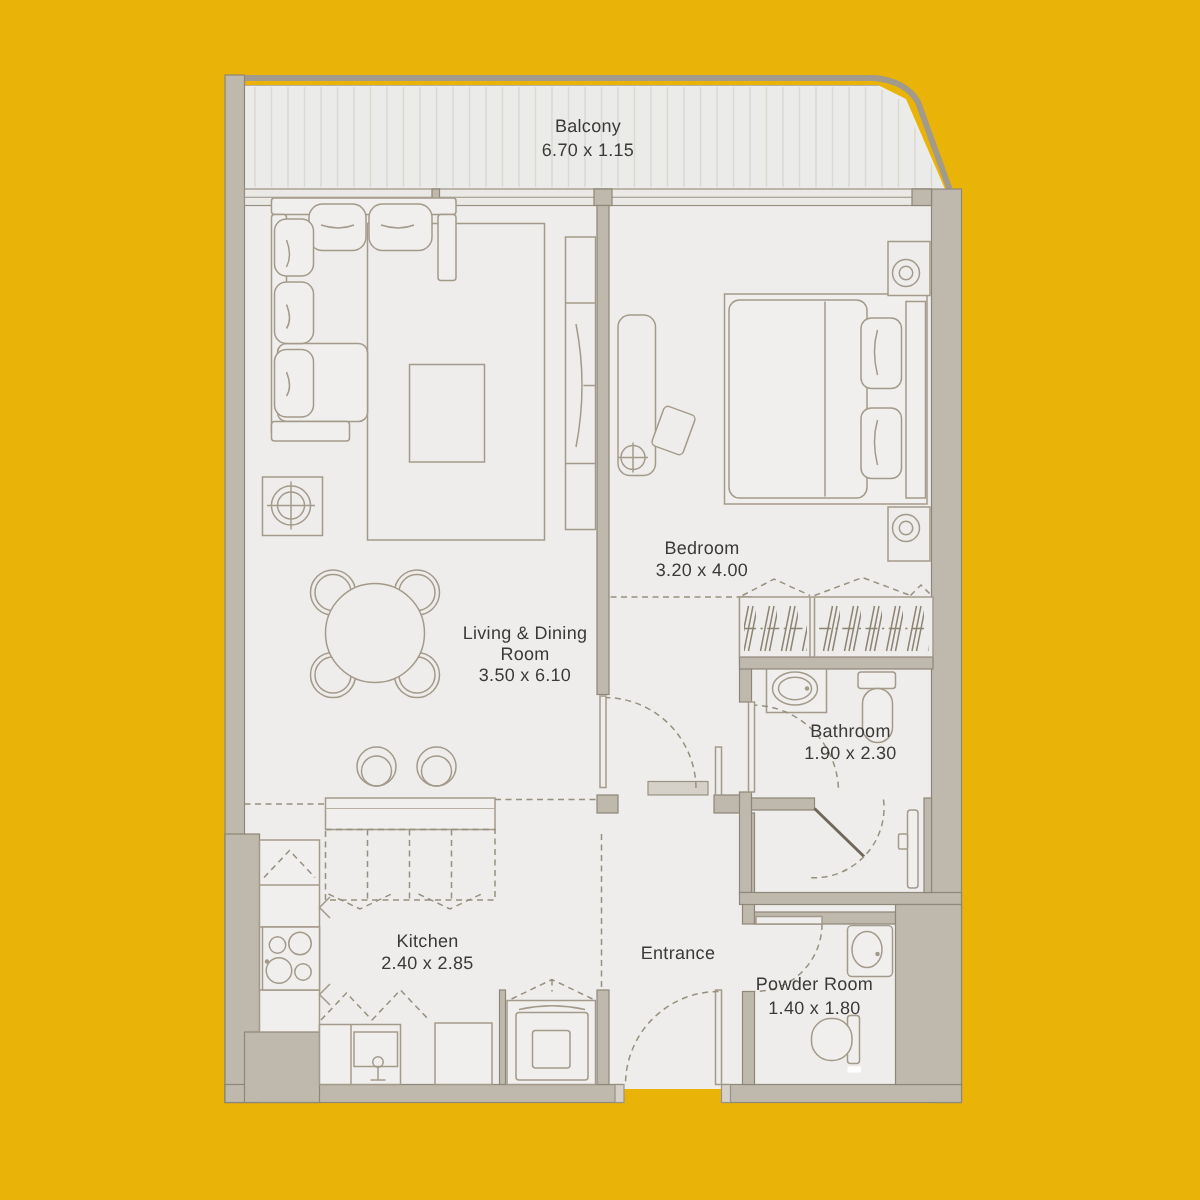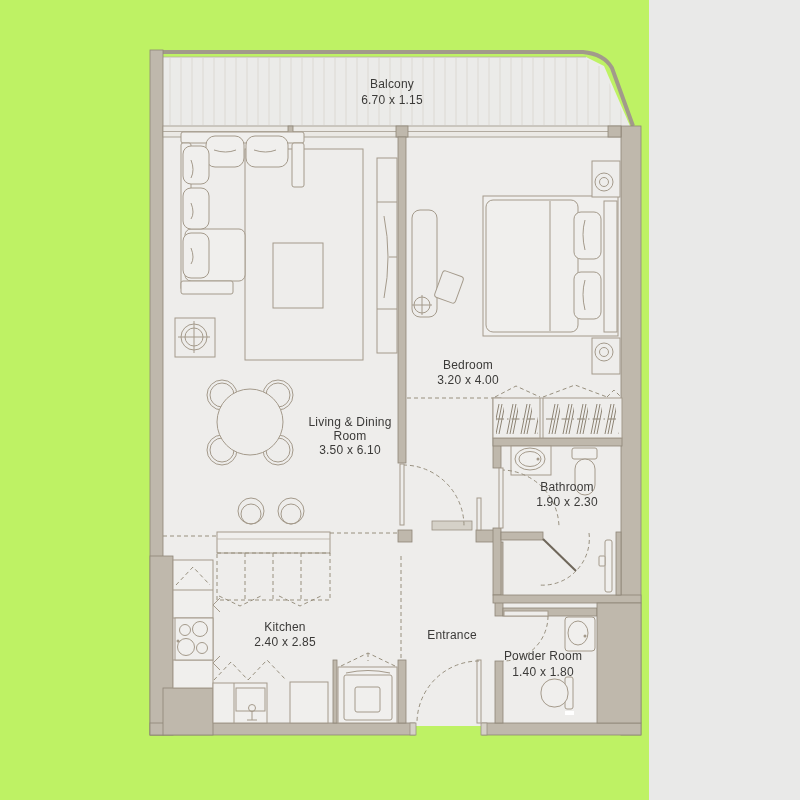--- a/index.html
+++ b/index.html
@@ -1,16 +1,16 @@
 <!DOCTYPE html>
 <html><head>
 <meta charset="utf-8">
 <style>
   html,body{margin:0;padding:0;background:#e9e9e8;}
-  .stage{width:649px;height:800px;position:relative;background:#bef264;overflow:hidden;}
+  .stage{width:800px;height:800px;position:relative;background:#eab308;overflow:hidden;}
   svg{display:block;}
   text{font-family:"Liberation Sans", sans-serif;fill:#3b3a38;font-size:12px;letter-spacing:.2px;}
   .wall{fill:#bfb8ac;stroke:#8e8677;stroke-width:.8;}
   .wall-light{fill:#d5d1c8;stroke:#9a9183;stroke-width:.8;}
   .floor{fill:#eeedeb;}
   .furn{fill:#f0efed;stroke:#a49a8b;stroke-width:1;}
   .furn-n{fill:none;stroke:#a49a8b;stroke-width:1;}
   .furn-floor{fill:#eeedeb;stroke:#a49a8b;stroke-width:1;}
   .dash{fill:none;stroke:#98907f;stroke-width:1;stroke-dasharray:4 3;}
   .dark{fill:none;stroke:#6f675a;stroke-width:2;}

